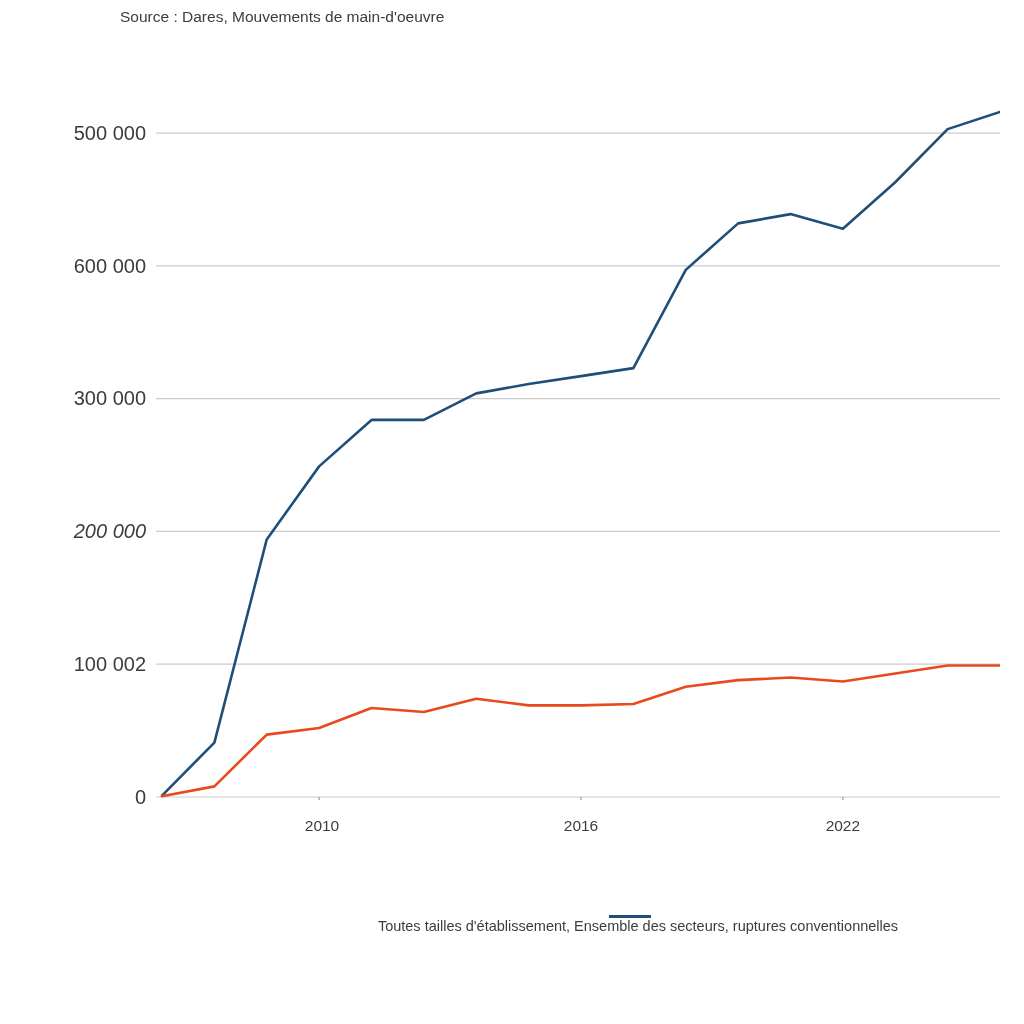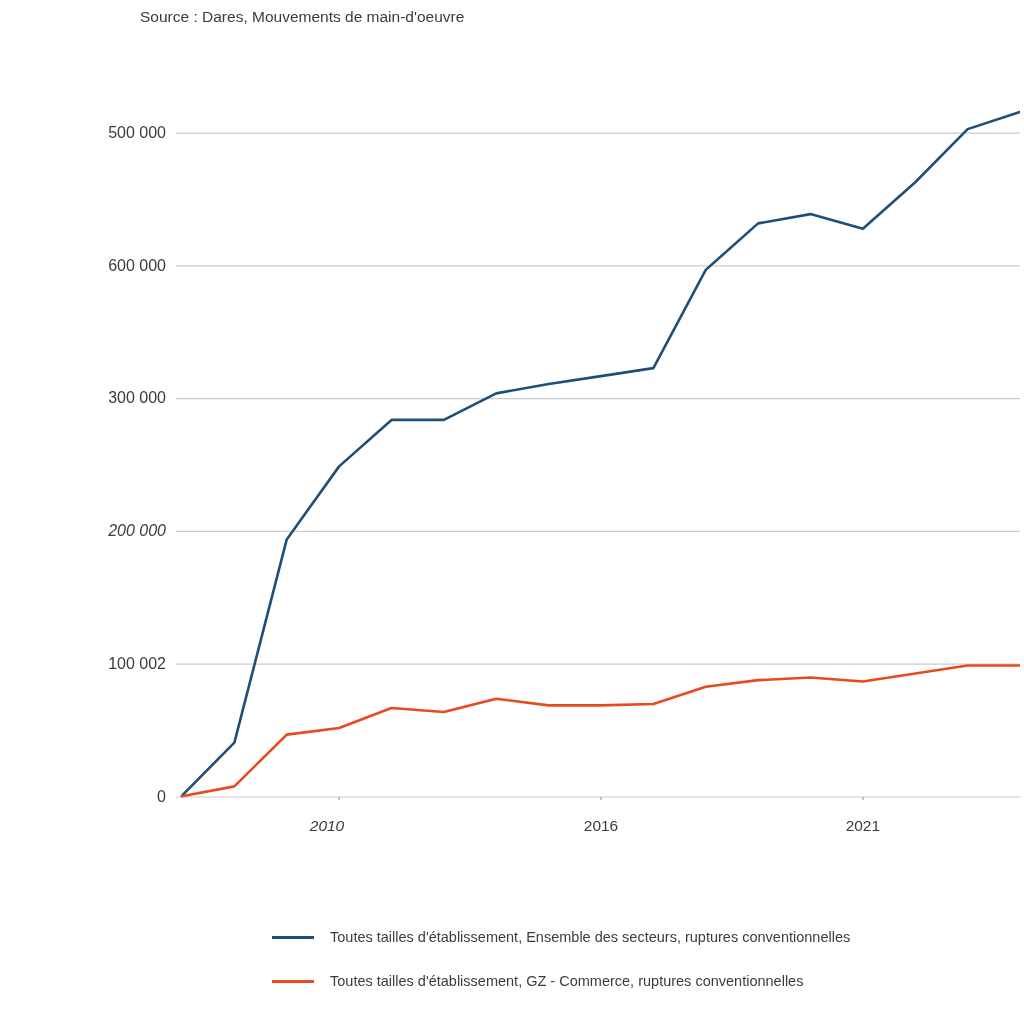--- a/index.html
+++ b/index.html
@@ -13,21 +13,20 @@
     font-family: "Liberation Sans", sans-serif;
     color: #333333;
     position: relative;
     overflow: hidden;
   }
   #chart-root {
     position: absolute;
     left: 0; top: 0;
     width: 920px;
     height: 1024px;
-    margin-left: 20px;
   }
   .source-note {
     position: absolute;
     left: 120px;
     top: 8px;
     font-size: 15.5px;
     color: #3c3c3c;
     white-space: nowrap;
   }
   .plot-area {
@@ -37,21 +36,21 @@
     width: 880px;
     height: 740px;
   }
   svg.chart-svg {
     position: absolute;
     left: 0;
     top: 0;
   }
   .y-tick-label {
     position: absolute;
-    font-size: 16px;
+    font-size: 20px;
     color: #3c3c3c;
     white-space: nowrap;
     transform: translateY(-50%);
   }
   .x-tick-label {
     position: absolute;
     font-size: 15.5px;
     color: #3c3c3c;
     white-space: nowrap;
     transform: translateX(-50%);
@@ -61,20 +60,21 @@
     left: 0;
     top: 915px;
     width: 1024px;
   }
   .legend-row {
     display: flex;
     align-items: center;
     justify-content: flex-start;
     padding-left: 252px;
     height: 44px;
+    flex-direction: column;
   }
   .legend-swatch {
     width: 42px;
     height: 3px;
     margin-right: 16px;
     flex: 0 0 auto;
   }
   .legend-label {
     font-size: 14.5px;
     color: #3c3c3c;
@@ -110,30 +110,26 @@
     </svg>
     <div id="ylabels">
         <div class="y-tick-label" style="right: 854px; top: 737px;">0</div>
         <div class="y-tick-label" style="right: 854px; top: 604.222px;">100 002</div>
         <div class="y-tick-label" style="right: 854px; top: 471.444px; font-style: italic;">200 000</div>
         <div class="y-tick-label" style="right: 854px; top: 338px;">300 000</div>
         <div class="y-tick-label" style="right: 854px; top: 205.889px;">600 000</div>
         <div class="y-tick-label" style="right: 854px; top: 73.1111px;">500 000</div>
       </div>
     <div id="xlabels">
-        <div class="x-tick-label" style="left: 187px; top: 757px; font-style: italic;">2010</div>
+        <div class="x-tick-label" style="left: 202px; top: 757px;">2010</div>
         <div class="x-tick-label" style="left: 461px; top: 757px;">2016</div>
-        <div class="x-tick-label" style="left: 722.875px; top: 757px;">2021</div>
+        <div class="x-tick-label" style="left: 722.875px; top: 757px;">2022</div>
       </div>
   </div>
 
   <div class="legend">
     <div class="legend-row">
       <span class="legend-swatch" id="sw0" style="background: rgb(31, 78, 121);"></span>
       <span class="legend-label">Toutes tailles d'établissement, Ensemble des secteurs, ruptures conventionnelles</span>
     </div>
-    <div class="legend-row">
-      <span class="legend-swatch" id="sw1" style="background: rgb(232, 73, 29);"></span>
-      <span class="legend-label">Toutes tailles d'établissement, GZ - Commerce, ruptures conventionnelles</span>
-    </div>
   </div>
 
 </div>
 
 </body></html>

